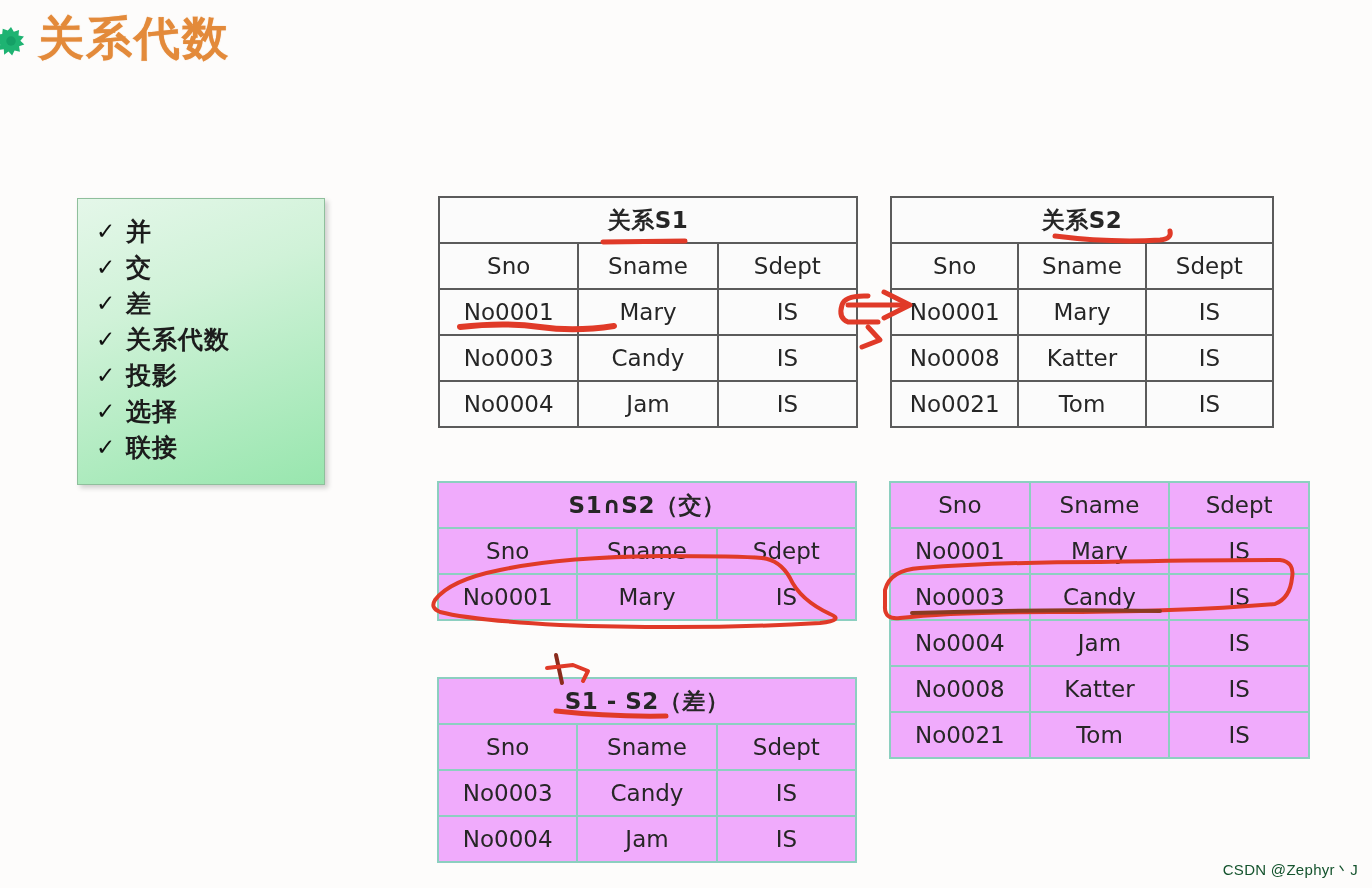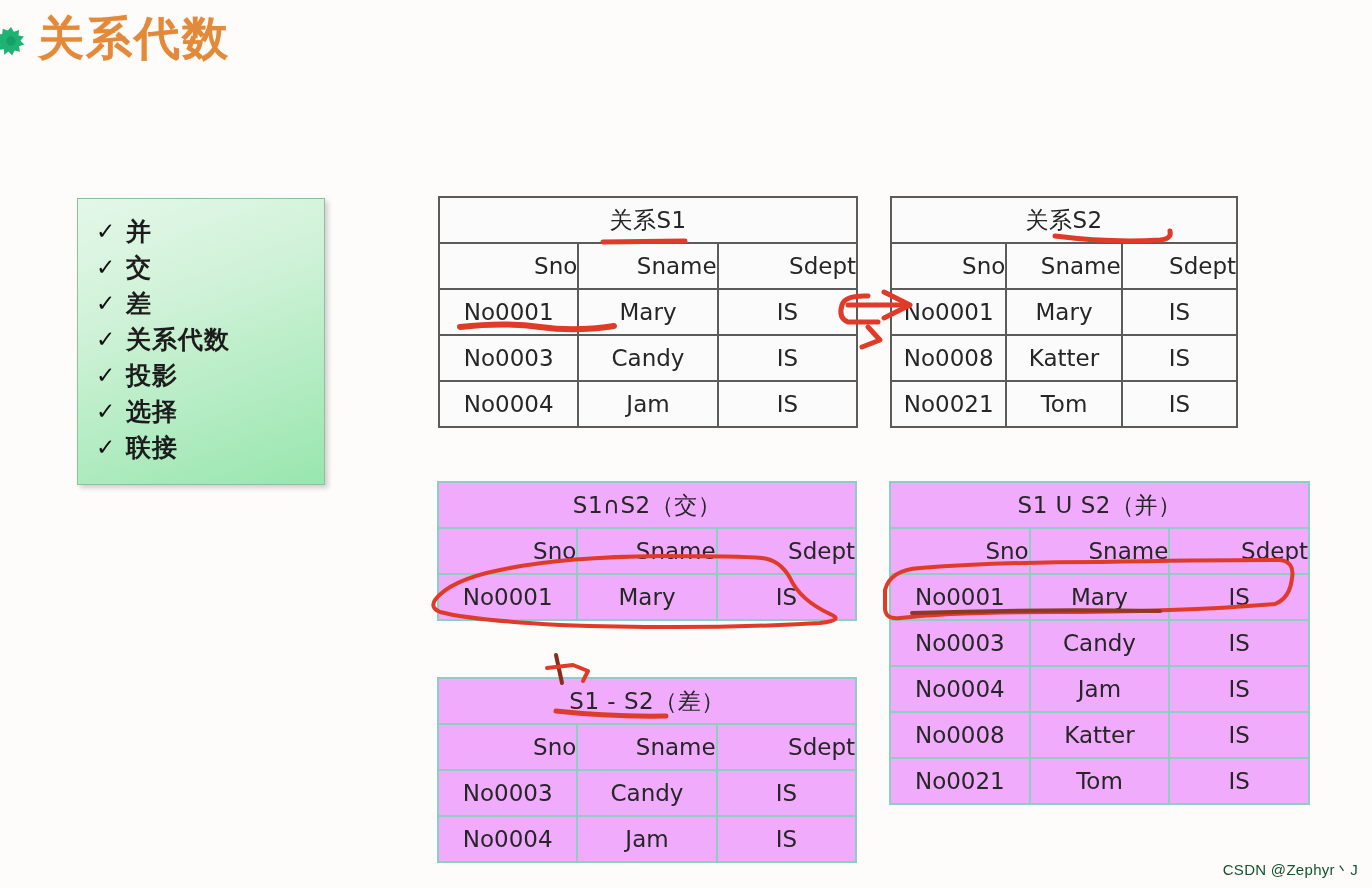--- a/index.html
+++ b/index.html
@@ -81,37 +81,36 @@
   .rel-table td {
     text-align: center;
     font-size: 23px;
     color: #262626;
     font-family: "DejaVu Sans", "Liberation Sans", sans-serif;
     background: #fbfbfb;
     height: 44px;
     padding: 0;
   }
   .rel-table .caption-cell {
-    font-weight: normal;
+    font-weight: bold;
     font-size: 23px;
     letter-spacing: .5px;
   }
   .rel-table .hdr-cell {
     font-size: 23px;
-    text-align: right;
   }
 
   
   .tbl-dark, .tbl-dark td { border: 2px solid #5b5b5b; }
   
   .tbl-teal, .tbl-teal td { border: 2px solid #8ccfc0; }
   .tbl-teal td { background: #f0abfc; }
 
   #table-s1    { left: 438px; top: 196px;  width: 420px; }
-  #table-s2    { left: 890px; top: 196px;  width: 348px; }
+  #table-s2    { left: 890px; top: 196px;  width: 384px; }
   #table-inter { left: 437px; top: 481px;  width: 420px; }
   #table-union { left: 889px; top: 481px;  width: 421px; }
   #table-diff  { left: 437px; top: 677px;  width: 420px; padding-left: 33px; }
 
   
   #annotations {
     position: absolute;
     left: 0; top: 0;
     width: 1372px; height: 888px;
     pointer-events: none;
@@ -239,23 +238,20 @@
   <tr>
     <td>No0001</td>
     <td>Mary</td>
     <td>IS</td>
   </tr>
 </tbody>
   </table>
 
 <table id="table-union" class="rel-table tbl-teal">
   <tbody>
-      <tr>
-    <td class="caption-cell" colspan="3">S1 U S2（并）</td>
-  </tr>
   <tr>
     <td class="hdr-cell">Sno</td>
     <td class="hdr-cell">Sname</td>
     <td class="hdr-cell">Sdept</td>
   </tr>
   <tr>
     <td>No0001</td>
     <td>Mary</td>
     <td>IS</td>
   </tr>

